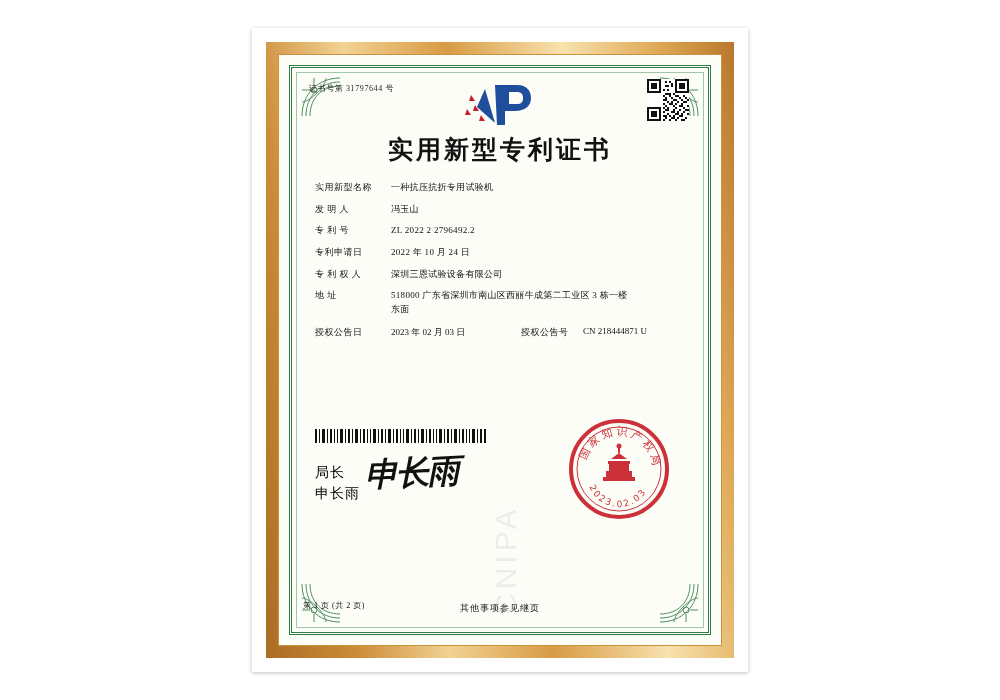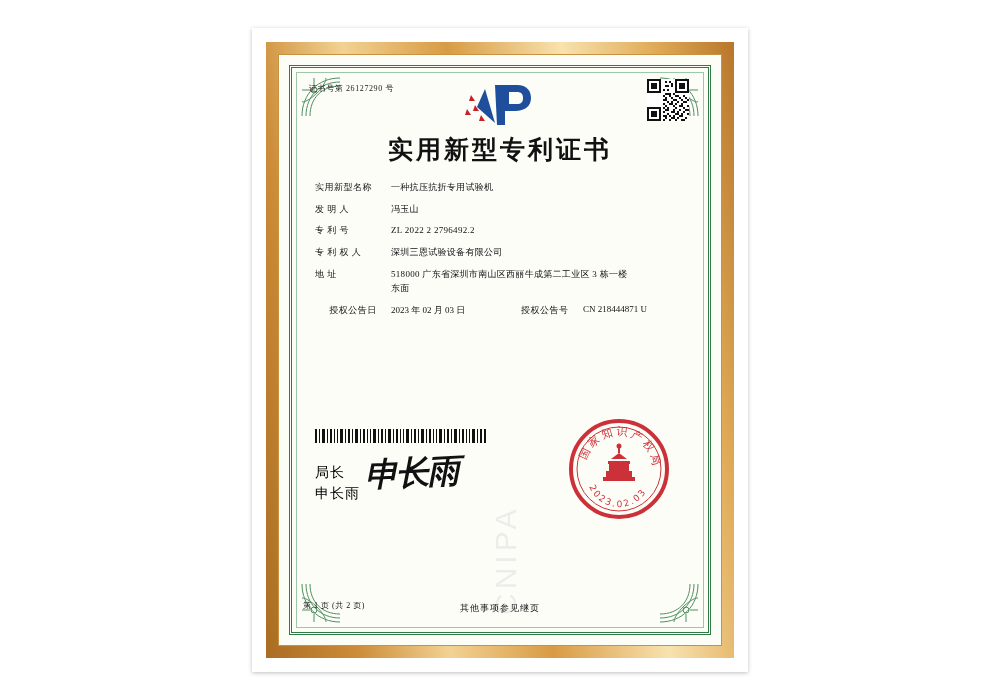--- a/index.html
+++ b/index.html
@@ -175,21 +175,21 @@
     letter-spacing: .3px;
   }
   .field-value.sub {
     margin-left: 76px;
   }
   .inline-pair {
     display: flex;
     align-items: flex-start;
     margin-bottom: 9.5px;
   }
-  .inline-pair .field-label { width: 76px; flex: none; text-align: center; }
+  .inline-pair .field-label { width: 76px; flex: none; }
   .inline-pair .v1 { width: 130px; flex: none; }
   .inline-pair .l2 { width: 62px; flex: none; letter-spacing: .5px; }
   .inline-pair .v2 { flex: 1; }
 
   #paragraphs {
     position: absolute;
     top: 252px;
     left: 12px; right: 12px;
     font-size: 8px;
     color: #111;
@@ -314,21 +314,21 @@
                 <path d="M2 26 C10 26 26 10 26 2"></path>
                 <circle cx="14" cy="14" r="3"></circle>
                 <path d="M14 2 L14 10 M2 14 L10 14"></path>
               </g>
             </svg>
           </div>
         </div>
 
         <div id="content">
 
-          <div id="cert-no">证书号第 26127290 号</div>
+          <div id="cert-no">证书号第 31797644 号</div>
 
           <div id="logo">
             <svg width="70" height="52" viewBox="0 0 70 52">
               <path d="M30 6 L52 6 C62 6 66 12 66 19 C66 27 60 32 50 32 L40 32 L40 46 L32 46 Z" fill="#1f4e9c"></path>
               <path d="M44 13 L52 13 C56 13 58 15 58 19 C58 23 56 25 52 25 L44 25 Z" fill="#fdfdf8"></path>
               <path d="M20 10 L30 44 L12 28 Z" fill="#1f4e9c"></path>
               <path d="M6 16 L10 22 L4 22 Z" fill="#c8202a"></path>
               <path d="M10 26 L14 32 L8 32 Z" fill="#c8202a"></path>
               <path d="M16 36 L20 42 L14 42 Z" fill="#c8202a"></path>
               <path d="M2 30 L6 36 L0 36 Z" fill="#c8202a"></path>
@@ -430,20 +430,24 @@
             <div class="field-row">
               <div class="field-label">发 明 人</div>
               <div class="field-value">冯玉山</div>
             </div>
 
             <div class="field-row">
               <div class="field-label">专 利 号</div>
               <div class="field-value">ZL 2022 2 2796492.2</div>
             </div>
 
+            <div class="field-row">
+              <div class="field-label">专利申请日</div>
+              <div class="field-value">2022 年 10 月 24 日</div>
+            </div>
 
             <div class="field-row">
               <div class="field-label">专 利 权 人</div>
               <div class="field-value">深圳三恩试验设备有限公司</div>
             </div>
 
             <div class="field-row" style="margin-bottom:2px;">
               <div class="field-label">地 址</div>
               <div class="field-value">518000 广东省深圳市南山区西丽牛成第二工业区 3 栋一楼</div>
             </div>

